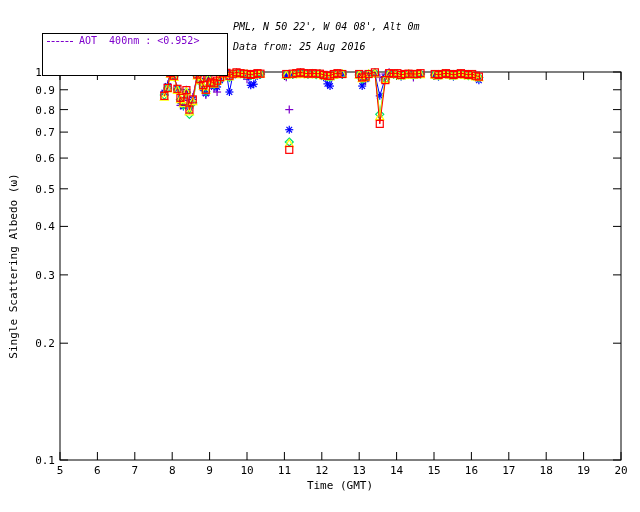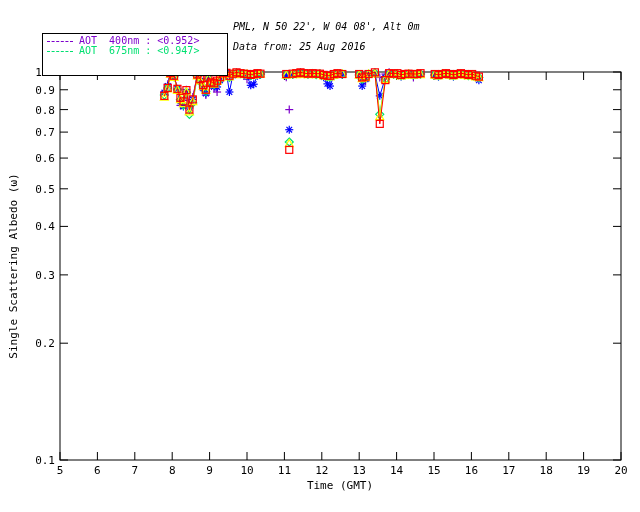--- a/index.html
+++ b/index.html
@@ -821,24 +821,20 @@
       </g>
     <text class="axt" x="340" y="489" text-anchor="middle">Time (GMT)</text>
     <text class="axt" transform="translate(17,266) rotate(-90)" text-anchor="middle">Single Scattering Albedo (ω)</text>
   </svg>
 
   <div id="legend">
     <div class="legend-row">
       <span class="legend-swatch" style="border-top-color: rgb(125, 0, 204);"></span>
       <span class="legend-label" style="color: rgb(125, 0, 204);">AOT  400nm : &lt;0.952&gt;</span>
     </div>
-    <div class="legend-row">
-      <span class="legend-swatch" style="border-top-color: rgb(0, 224, 112);"></span>
-      <span class="legend-label" style="color: rgb(0, 224, 112);">AOT  675nm : &lt;0.947&gt;</span>
-    </div>
   </div>
 
   <div id="titleblock">
     <div class="title-line">PML, N 50 22', W 04 08', Alt 0m</div>
     <div class="title-line">Data from: 25 Aug 2016</div>
   </div>
 
 </div>
 
 </body></html>

